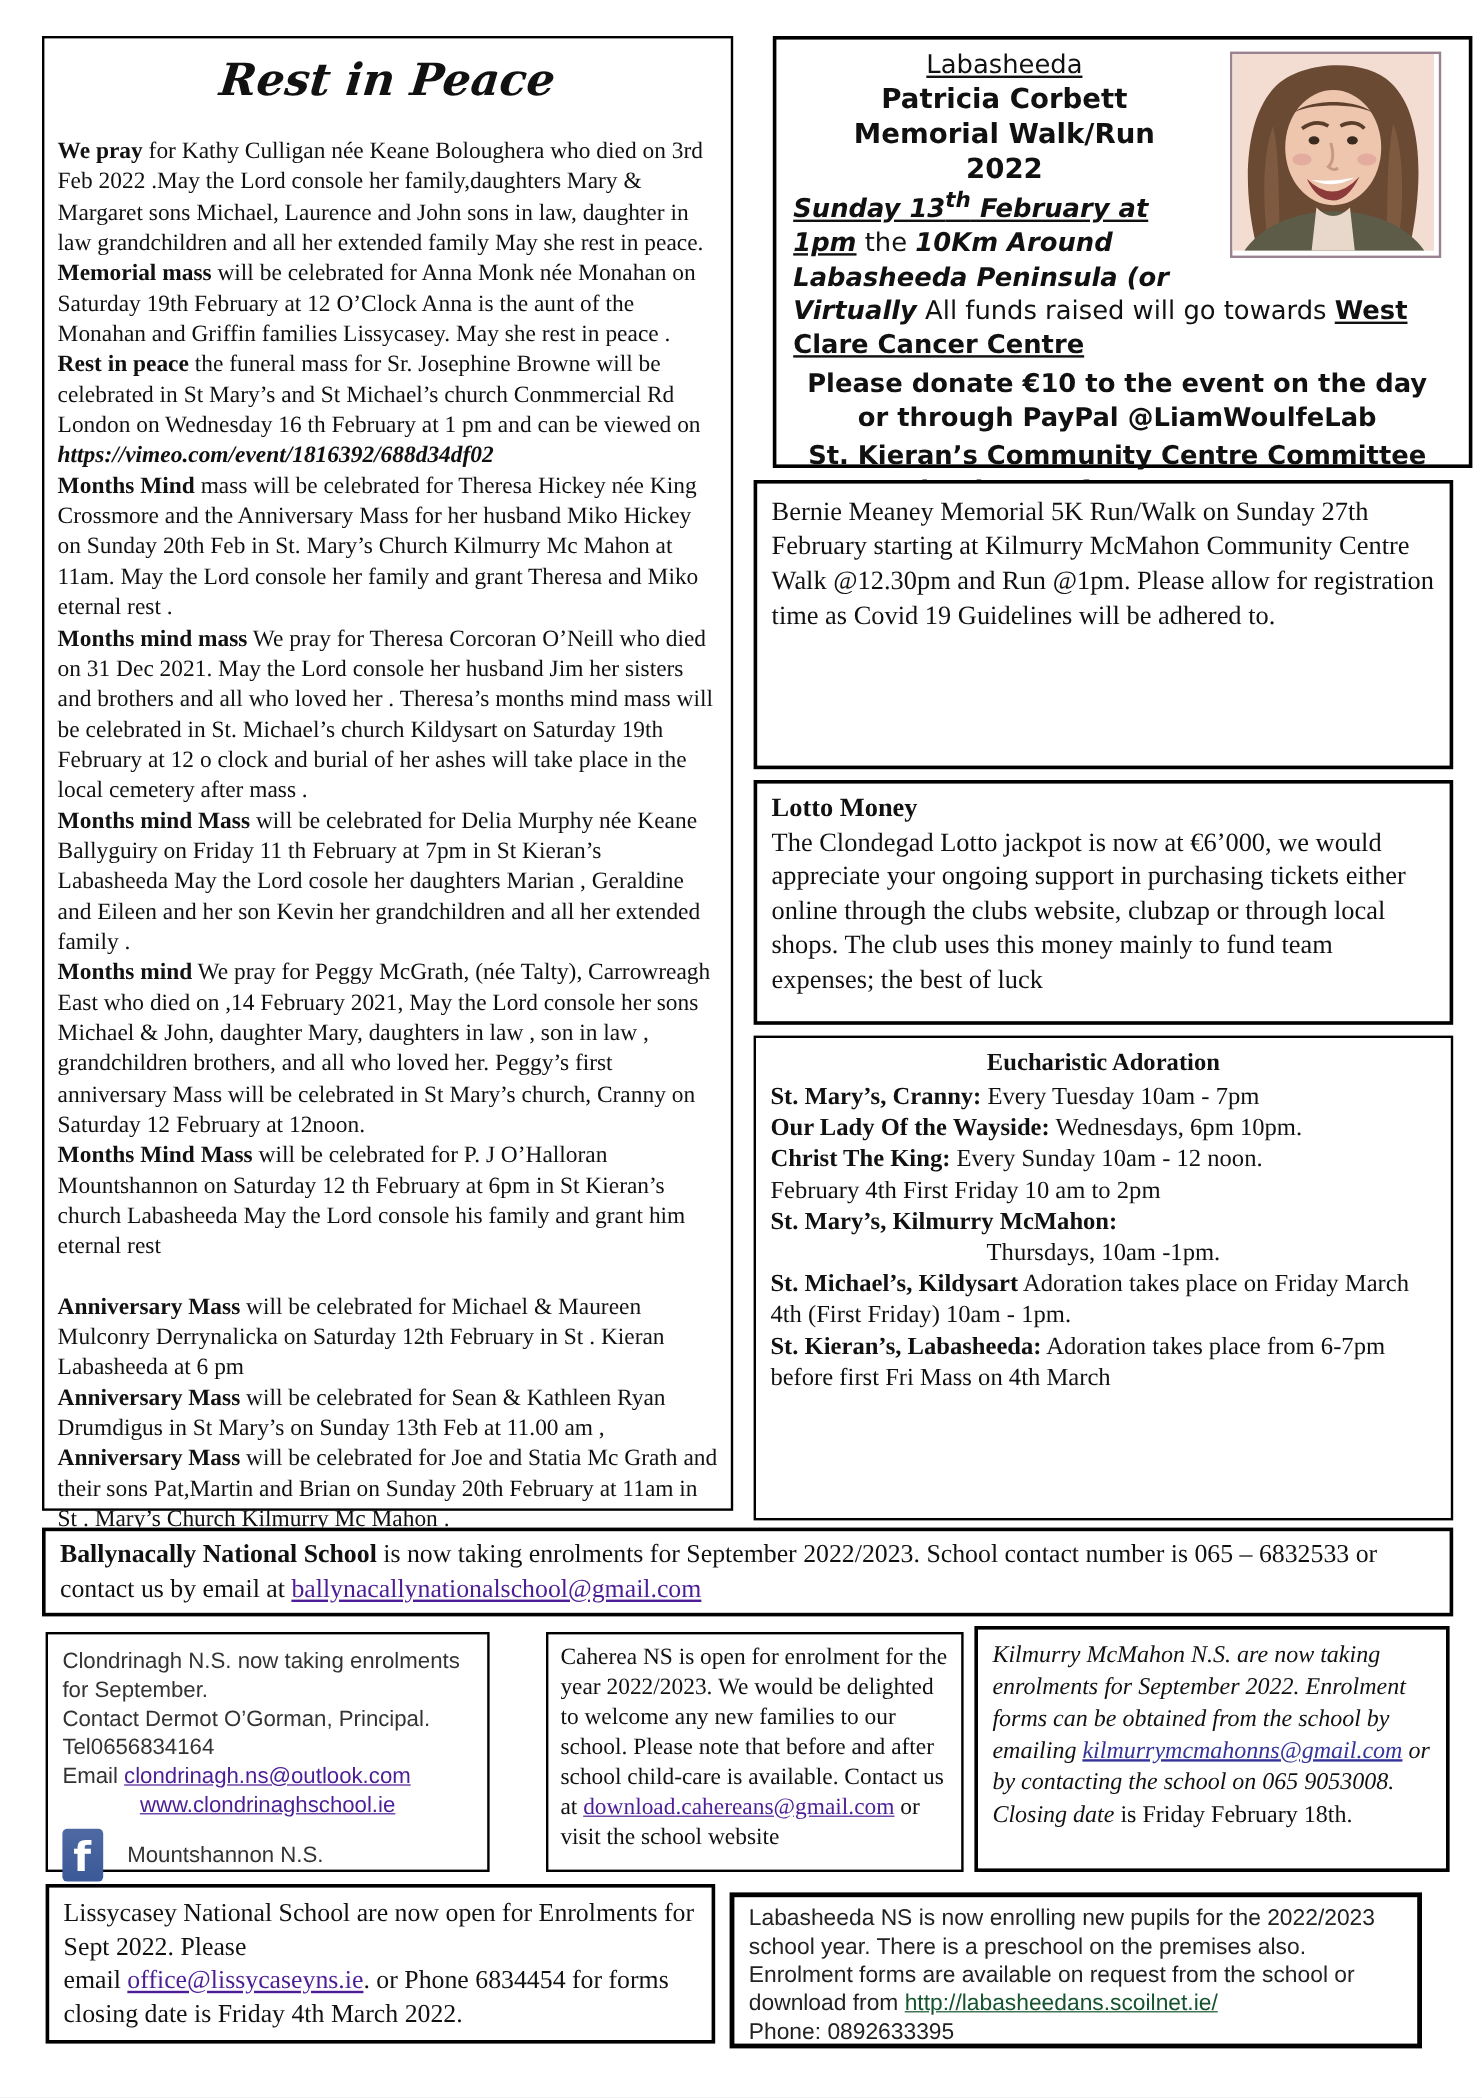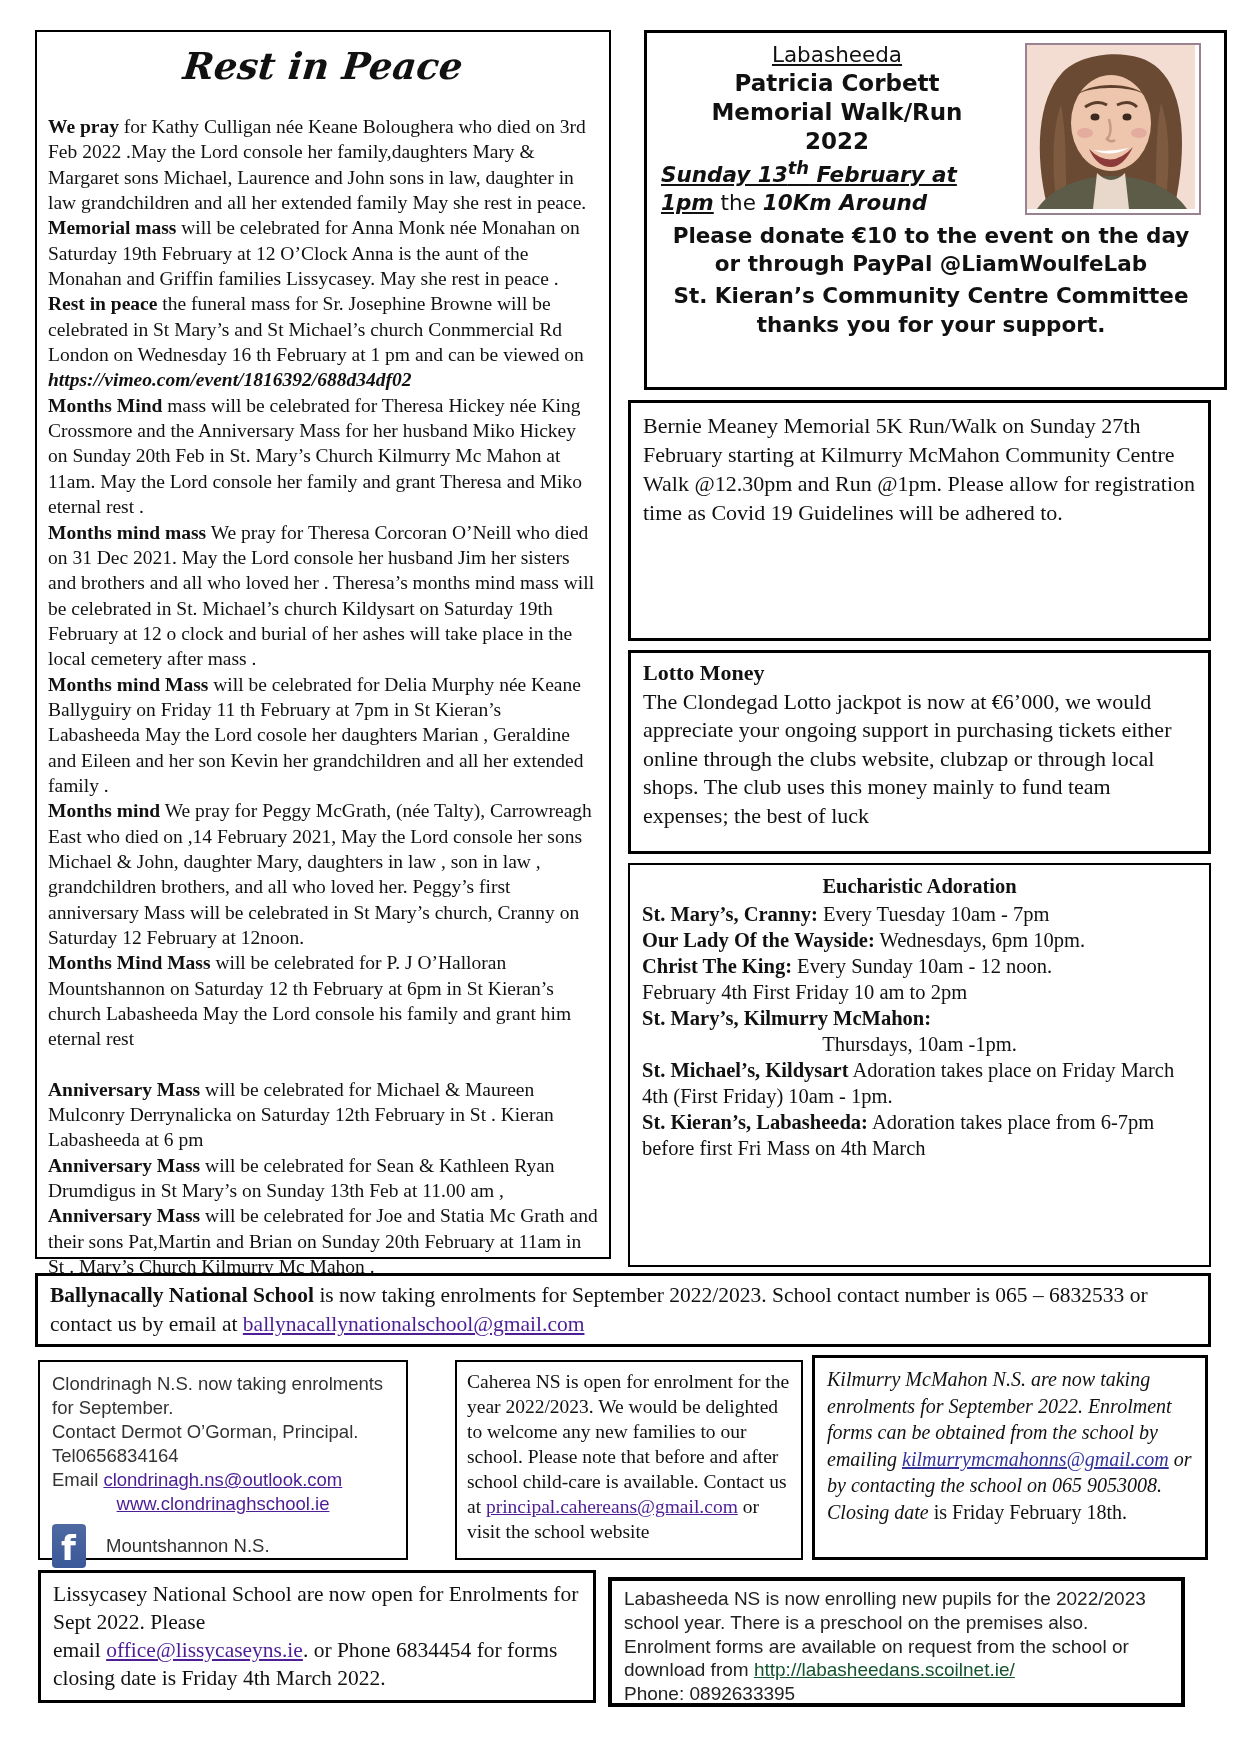--- a/index.html
+++ b/index.html
@@ -125,20 +125,21 @@
       </svg>
     </div>
     <div class="pat-head">
       <div class="c u">Labasheeda</div>
       <div class="c pat-title">Patricia Corbett</div>
       <div class="c pat-title">Memorial Walk/Run</div>
       <div class="c pat-title">2022</div>
       <div><span class="bi u"><span>Sunday 13</span><sup>th</sup><span> February at</span></span></div>
       <div><span class="bi u">1pm</span><span> the </span><span class="bi">10Km Around</span></div>
     </div>
+    <div><span class="bi">Labasheeda Peninsula (or Virtually</span><span> All funds raised will go towards </span><span class="b u">West Clare Cancer Centre</span></div>
     <div class="donate">Please donate €10 to the event on the day or through PayPal @LiamWoulfeLab</div>
     <div class="thanks">St. Kieran’s Community Centre Committee thanks you for your support.</div>
   </div>
 
   <div class="box bernie-box">
     <p>Bernie Meaney Memorial 5K Run/Walk on Sunday 27th February starting at Kilmurry McMahon Community Centre</p>
     <p>Walk @12.30pm and Run @1pm. Please allow for registration time as Covid 19 Guidelines will be adhered to.</p>
   </div>
 
   <div class="box lotto-box">
@@ -169,21 +170,21 @@
     <div><span>Email  </span><a class="blue-link" href="#">clondrinagh.ns@outlook.com</a></div>
     <div style="text-align:center;"><a class="blue-link" href="#">www.clondrinaghschool.ie</a></div>
     <div class="fb-row">
       <span class="fb-icon"></span>
       <span>Mountshannon N.S.</span>
     </div>
   </div>
 
   <div class="box caherea-box">
     <p>Caherea NS is open for enrolment for the year 2022/2023. We would be delighted to welcome any new families to our school. Please note that before and after school child-care is available. Contact us</p>
-    <p><span>at </span><a class="blue-link" href="#">principal.cahereans@gmail.com</a><span> or visit the school website</span></p>
+    <p><span>at </span><a class="blue-link" href="#">download.cahereans@gmail.com</a><span> or visit the school website</span></p>
   </div>
 
   <div class="box kilm-box">
     <span>Kilmurry McMahon N.S. are now taking enrolments for September 2022.   Enrolment forms can be obtained from the school by emailing  </span><a class="kilm-link" href="#">kilmurrymcmahonns@gmail.com</a><span>   or by contacting the school on 065 9053008.   Closing date</span><span class="roman"> is Friday   February 18th.</span>
   </div>
 
   <div class="box lissy-box">
     <p>Lissycasey National School are now open for Enrolments for Sept 2022. Please</p>
     <p><span>email  </span><a class="blue-link" href="#">office@lissycaseyns.ie</a><span>. or Phone 6834454 for forms closing date  is Friday 4th March 2022.</span></p>
   </div>

